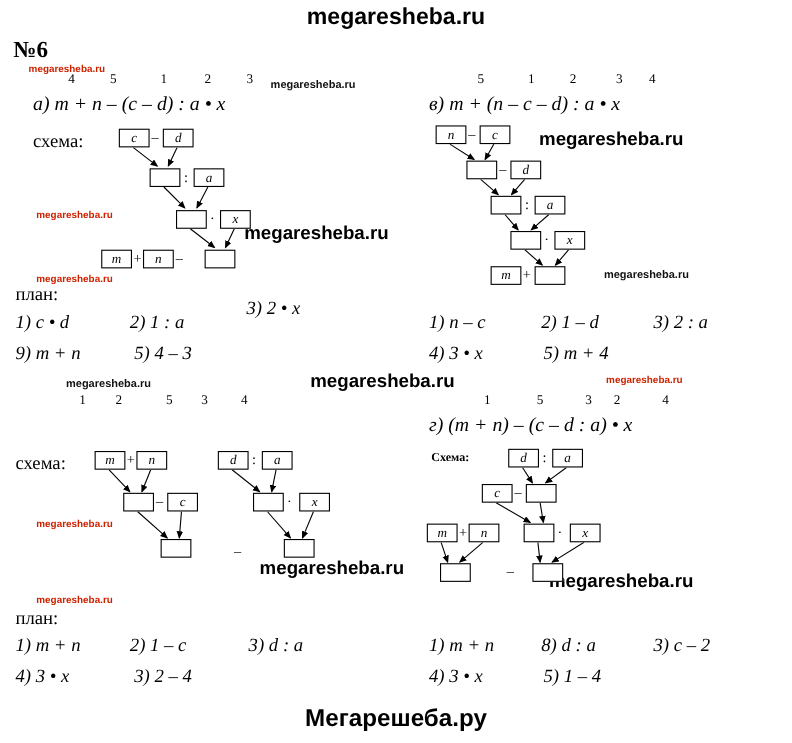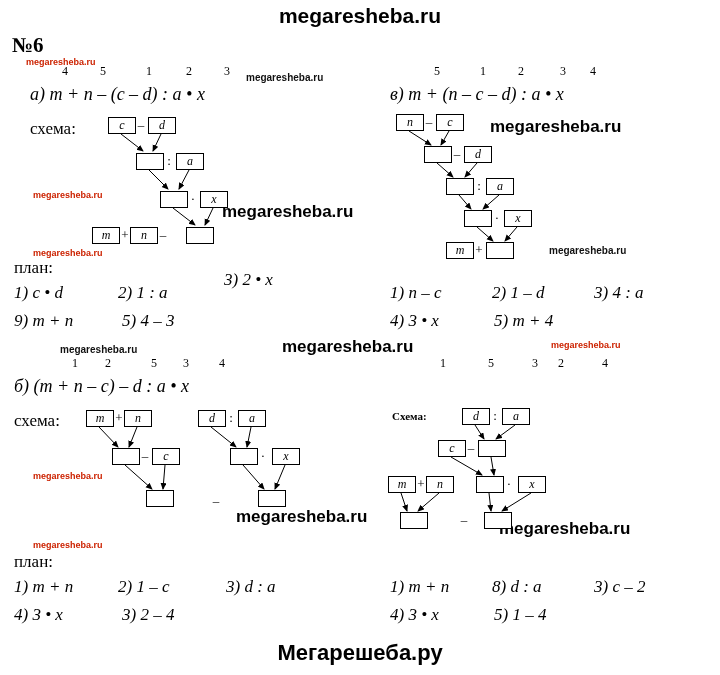--- a/index.html
+++ b/index.html
@@ -123,30 +123,29 @@
     <div class="bx" style="left:72px;top:98px"></div>
     <span class="op" style="left:99px;top:98px">·</span>
     <div class="bx" style="left:112px;top:98px">x</div>
     <div class="bx" style="left:54px;top:130px">m</div>
     <span class="op" style="left:81px;top:130px">+</span>
     <div class="bx" style="left:94px;top:130px"></div>
   </div>
 
   <span class="pi" style="left:390px;top:283px">1) n – c</span>
   <span class="pi" style="left:492px;top:283px">2) 1 – d</span>
-  <span class="pi" style="left:594px;top:283px">3) 4 : a</span>
+  <span class="pi" style="left:594px;top:283px">3) 2 : a</span>
   <span class="pi" style="left:390px;top:311px">4) 3 • x</span>
   <span class="pi" style="left:494px;top:311px">5) m + 4</span>
 
   <span class="num" style="left:72px;top:356px">1</span>
   <span class="num" style="left:105px;top:356px">2</span>
   <span class="num" style="left:151px;top:356px">5</span>
   <span class="num" style="left:183px;top:356px">3</span>
   <span class="num" style="left:219px;top:356px">4</span>
-  <div class="expr" style="left:14px;top:376px">б) (m + n – c) – d : a • x</div>
   <div class="lbl" style="left:14px;top:411px">схема:</div>
 
   <div class="scheme" style="left:80px;top:408px;width:240px;height:106px">
     <svg class="arrows" width="240" height="106">
       <defs>
           <marker id="mB" markerWidth="7" markerHeight="7" refX="6" refY="3" orient="auto">
             <path d="M0,0 L7,3 L0,6 Z"></path>
           </marker>
         </defs>
       <line x1="19" y1="19" x2="38" y2="39" stroke="#000" stroke-width="1" marker-end="url(#mB)"></line>
@@ -180,20 +179,21 @@
   <span class="pi" style="left:118px;top:577px">2) 1 – c</span>
   <span class="pi" style="left:226px;top:577px">3) d : a</span>
   <span class="pi" style="left:14px;top:605px">4) 3 • x</span>
   <span class="pi" style="left:122px;top:605px">3) 2 – 4</span>
 
   <span class="num" style="left:440px;top:356px">1</span>
   <span class="num" style="left:488px;top:356px">5</span>
   <span class="num" style="left:532px;top:356px">3</span>
   <span class="num" style="left:558px;top:356px">2</span>
   <span class="num" style="left:602px;top:356px">4</span>
+  <div class="expr" style="left:390px;top:376px">г) (m + n) – (c – d : a) • x</div>
 
   <div class="scheme" style="left:386px;top:406px;width:175px;height:126px">
     <svg class="arrows" width="175" height="126">
       <defs>
           <marker id="mG" markerWidth="7" markerHeight="7" refX="6" refY="3" orient="auto">
             <path d="M0,0 L7,3 L0,6 Z"></path>
           </marker>
         </defs>
       <line x1="89" y1="19" x2="98" y2="33" stroke="#000" stroke-width="1" marker-end="url(#mG)"></line>
       <line x1="129" y1="19" x2="110" y2="33" stroke="#000" stroke-width="1" marker-end="url(#mG)"></line>

